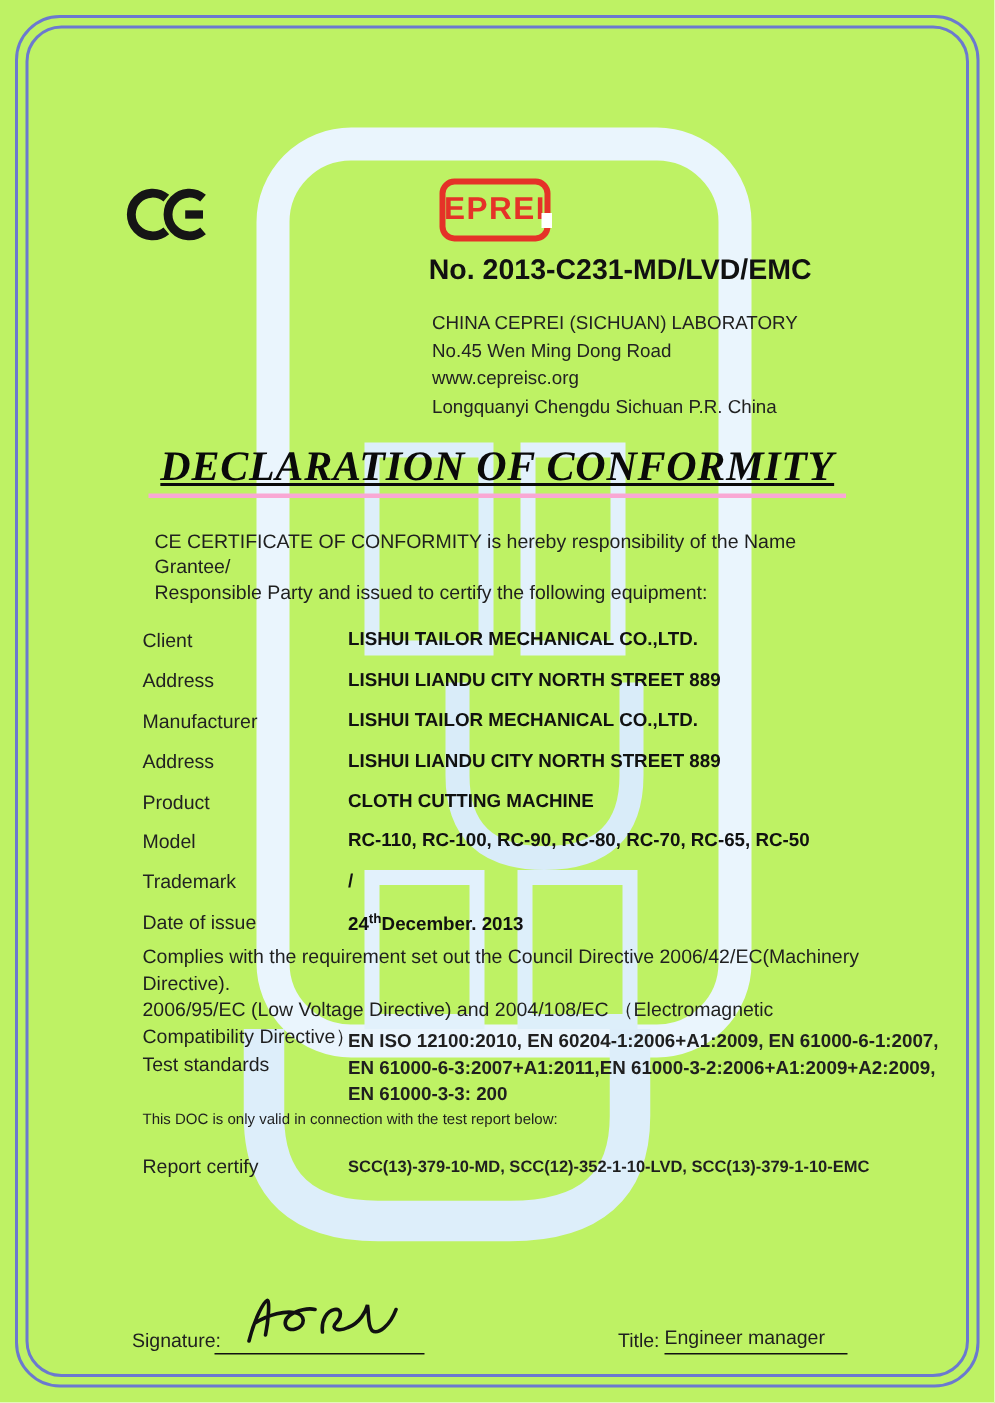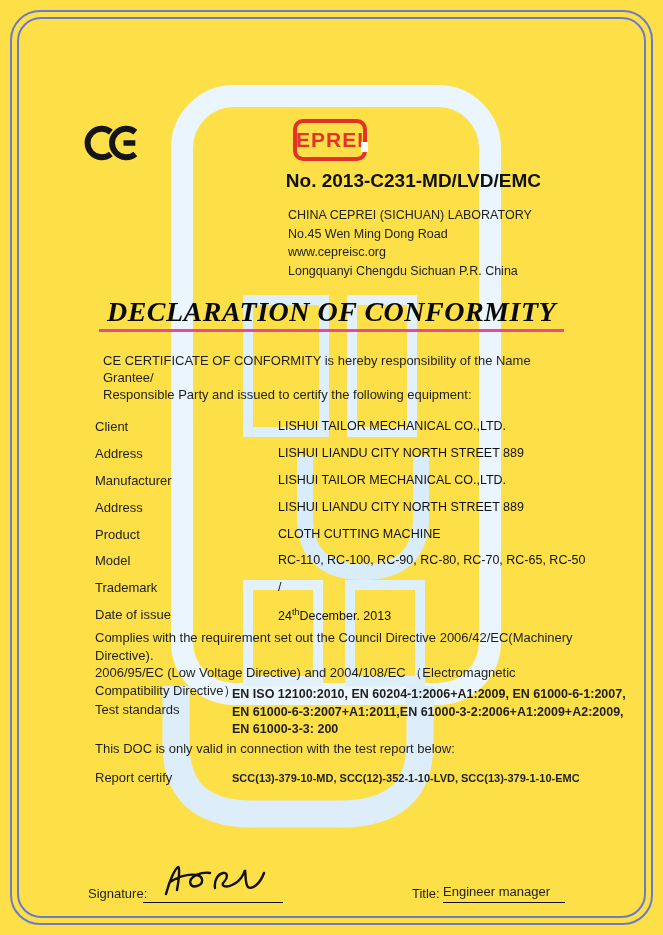--- a/index.html
+++ b/index.html
@@ -1,20 +1,20 @@
 <!DOCTYPE html>
 <html><head>
 <meta charset="utf-8">
 <style>
   * { box-sizing: border-box; }
   html,body { margin:0; padding:0; background:#ffffff; }
   .page {
     position: relative;
     width: 663px; height: 935px;
-    background: #fde047;
+    background: #bef264;
     font-family: "Liberation Sans", sans-serif;
     color: #1f1f1f;
     overflow: hidden;
   }
   
   .border-outer {
     position:absolute; inset:10px;
     border:2px solid #6b79cf; border-radius:30px;
   }
   .border-inner {
@@ -43,37 +43,37 @@
   .lab-block { left:240px; top:206px; font-size:12.5px; line-height:18.5px; color:#222; }
   .lab-block div { white-space:nowrap;margin-left:48px; }
 
   
   .doc-title {
     left:0; right:0; top:296px; text-align:center;
     font-family:"Liberation Serif", serif;
     font-style:italic; font-weight:bold; font-size:28px; color:#0a0a0a;
     letter-spacing:0.5px;
   }
-  .doc-title span { border-bottom:3px solid #ec4899; padding:0 8px 2px 8px; }
+  .doc-title span { border-bottom:3px solid #f9a8d4; padding:0 8px 2px 8px;text-decoration:underline; }
 
   .intro { left:103px; top:352px; width:470px; font-size:13px; line-height:17px; }
 
   
   .fields { left:95px; top:419px; }
   .frow { display:flex; align-items:flex-start; height:26.9px; }
   .flabel { width:137px; font-size:13px; color:#222; flex:none; }
-  .fvalue { font-size:12.5px; font-weight:normal; color:#111; white-space:nowrap;margin-left:46px; }
+  .fvalue { font-size:12.5px; font-weight:bold; color:#111; white-space:nowrap; }
   .fvalue sup { font-size:9px; vertical-align:super; }
 
   .complies { left:95px; top:629px; width:492px; font-size:13px; line-height:17.6px; }
 
   .ts-label { left:95px; top:702px; font-size:13px; }
   .ts-values { left:232px; top:686px; width:350px; font-size:12.5px; font-weight:bold; line-height:17.6px; white-space:nowrap; }
 
-  .doc-note { left:95px; top:741px; font-size:13px; }
+  .doc-note { left:95px; top:741px; font-size:10px; }
 
   .report-label { left:95px; top:770px; font-size:13px; }
   .report-value { left:232px; top:772px; font-size:11px; font-weight:bold; white-space:nowrap; }
 
   
   .sig-label { left:88px; top:886px; font-size:13px; }
   .sig-line { left:143px; top:902px; width:140px; border-top:1.6px solid #111; }
   .sig-script { left:160px; top:858px; }
   .title-label { left:412px; top:886px; font-size:13px; }
   .title-value {

